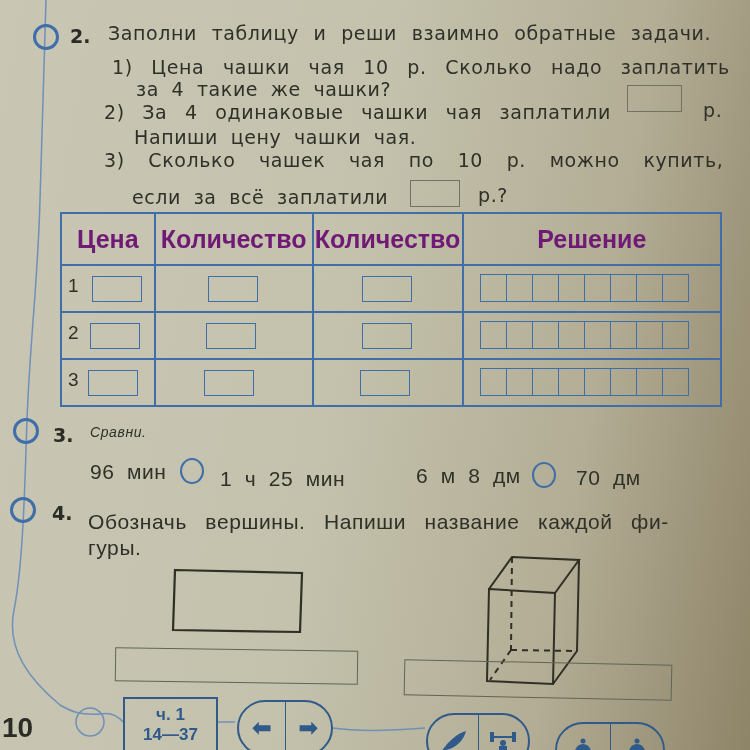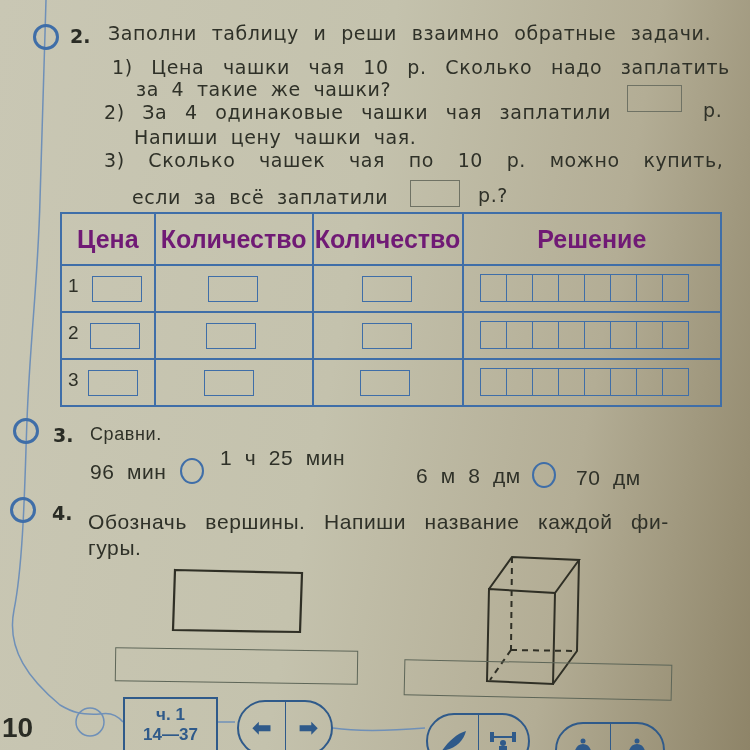--- a/index.html
+++ b/index.html
@@ -162,25 +162,25 @@
             <span></span>
             <span></span>
           </span>
         </td>
     </tr>
   </tbody>
 </table>
 
 <div class="task-circle" style="left:13px;top:418px;"></div>
 <div class="task-num" style="left:53px;top:424px;">3.</div>
-<div class="txt" style="left:90px;top:424px;font-family:'Liberation Sans',sans-serif;font-size:18px;">Сравни.</div>
+<div class="txt" style="left:90px;top:424px;font-family:'Liberation Sans',sans-serif;font-size:14px;font-style:italic;">Сравни.</div>
 
 <div class="txt" style="left:90px;top:460px;font-family:'Liberation Sans',sans-serif;font-size:21px;">96 мин</div>
 <div class="cmp-circle" style="left:180px;top:458px;"></div>
-<div class="txt" style="left:220px;top:446px;font-family:'Liberation Sans',sans-serif;font-size:21px;">1 ч 25 мин</div>
+<div class="txt" style="left:220px;top:467px;font-family:'Liberation Sans',sans-serif;font-size:21px;">1 ч 25 мин</div>
 
 <div class="txt" style="left:408px;top:464px;font-family:'Liberation Sans',sans-serif;font-size:21px;margin-left:8px;">6 м 8 дм</div>
 <div class="cmp-circle" style="left:532px;top:462px;"></div>
 <div class="txt" style="left:576px;top:466px;font-family:'Liberation Sans',sans-serif;font-size:21px;">70 дм</div>
 
 <div class="task-circle" style="left:10px;top:497px;"></div>
 <div class="task-num" style="left:52px;top:502px;">4.</div>
 <div class="txt" style="left:88px;top:510px;font-family:'Liberation Sans',sans-serif;font-size:21px;word-spacing:12px;">Обозначь вершины. Напиши название каждой фи-</div>
 <div class="txt" style="left:88px;top:536px;font-family:'Liberation Sans',sans-serif;font-size:21px;">гуры.</div>
 

